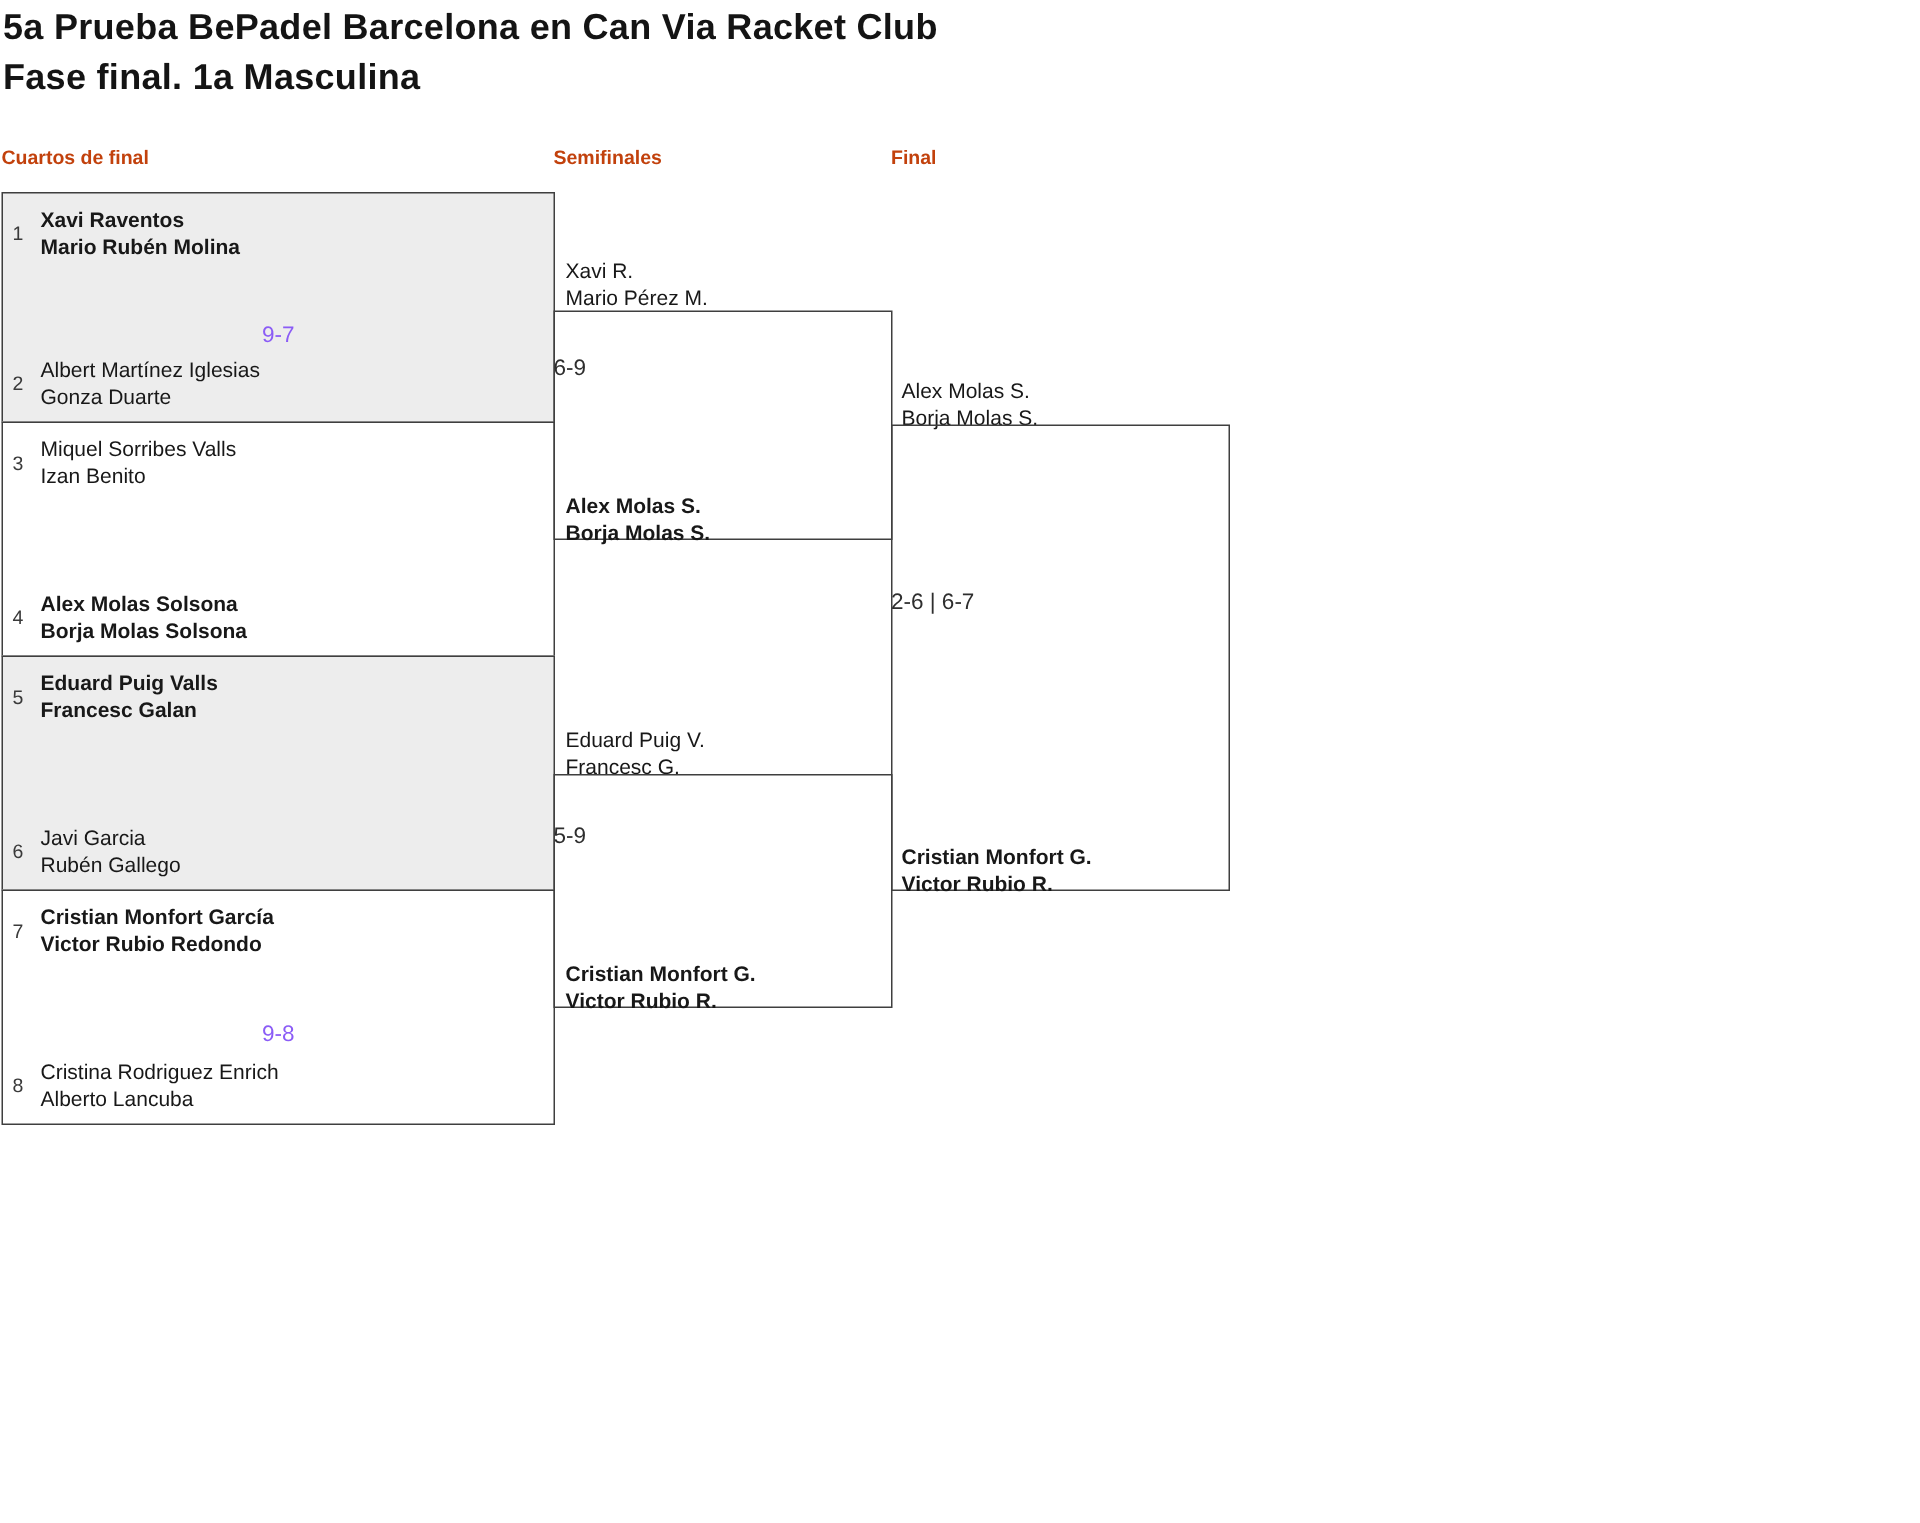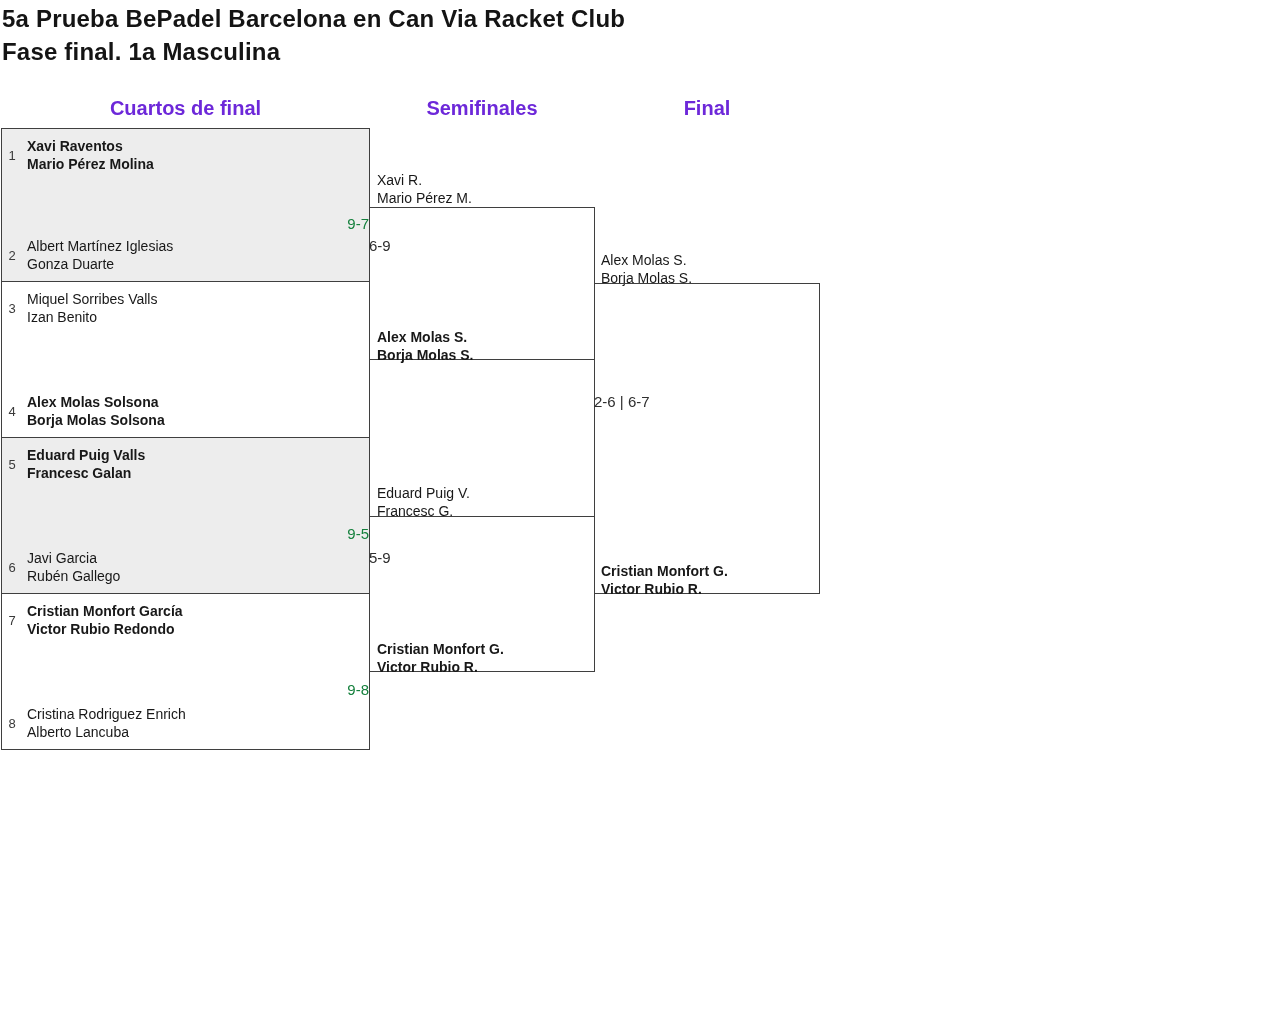--- a/index.html
+++ b/index.html
@@ -12,35 +12,35 @@
   .logo-mark { position:absolute; left:0; top:0; width:60px; height:60px; }
   .dot { position:absolute; border-radius:50%; }
   .dot-blue   { left:6px;  top:8px;  width:16px; height:16px; background:#2ba3dc; }
   .dot-green  { left:24px; top:1px;  width:34px; height:34px; background:#2eb24c; }
   .dot-orange { left:17px; top:28px; width:10px; height:10px; background:#f15a24; }
   .dot-teal   { left:3px;  top:42px; width:14px; height:14px; background:#00a99d; }
   .dot-lgreen { left:25px; top:46px; width:10px; height:10px; background:#8cc63f; }
   .logo-text { position:absolute; left:60px; top:-14px; font-size:54px; font-weight:bold; color:#7cb527; letter-spacing:-2px; line-height:80px; }
 
   
-  .col-h { position:absolute; top:97px; font-size:20px; font-weight:bold; color:#6d28d9; text-align:center; }
+  .col-h { position:absolute; top:97px; font-size:13px; font-weight:bold; color:#c2410c; text-align:left; }
   .col-h-qf { left:1px; width:369px; }
   .col-h-sf { left:369px; width:226px; }
   .col-h-f  { left:594px; width:226px; }
 
   
   .match { position:absolute; left:1px; width:369px; box-sizing:border-box;
            border:1px solid #3f3f3f; background:#fff;
            display:flex; flex-direction:column; justify-content:space-between; padding:8px 0; }
   .match.alt { background:#ededed; }
   .team-row { display:flex; align-items:center; }
   .seed { flex:0 0 20px; width:20px; text-align:center; font-size:13px; color:#3a3a3a; }
   .names { margin-left:5px; font-size:14px; line-height:18px; color:#181818; }
   .winner { font-weight:bold; }
-  .score { text-align:right; font-size:15px; color:#15803d;margin-top:36px; }
+  .score { text-align:center; font-size:15px; color:#8b5cf6;margin-top:36px; }
 
   
   .box { position:absolute; box-sizing:border-box; border:1px solid #3f3f3f; background:transparent; }
   .feed-name { position:absolute; font-size:14px; line-height:18px; color:#181818;margin-top:24px; }
   .score-abs { position:absolute; width:226px; font-size:15px; color:#2e2e2e; }
 </style>
 </head>
 <body>
 
 <div class="page">
@@ -53,21 +53,21 @@
 
   <div class="col-h col-h-qf">Cuartos de final</div>
   <div class="col-h col-h-sf">Semifinales</div>
   <div class="col-h col-h-f">Final</div>
 
   <div class="match alt" style="top:128px;height:154px">
     <div class="team-row">
       <span class="seed">1</span>
       <div class="names winner">
         <div>Xavi Raventos</div>
-        <div>Mario Pérez Molina</div>
+        <div>Mario Rubén Molina</div>
       </div>
     </div>
     <div class="score">9-7</div>
     <div class="team-row">
       <span class="seed">2</span>
       <div class="names">
         <div>Albert Martínez Iglesias</div>
         <div>Gonza Duarte</div>
       </div>
     </div>
@@ -91,21 +91,20 @@
   </div>
 
   <div class="match alt" style="top:437px;height:157px">
     <div class="team-row">
       <span class="seed">5</span>
       <div class="names winner">
         <div>Eduard Puig Valls</div>
         <div>Francesc Galan</div>
       </div>
     </div>
-    <div class="score">9-5</div>
     <div class="team-row">
       <span class="seed">6</span>
       <div class="names">
         <div>Javi Garcia</div>
         <div>Rubén Gallego</div>
       </div>
     </div>
   </div>
 
   <div class="match" style="top:593px;height:157px">

